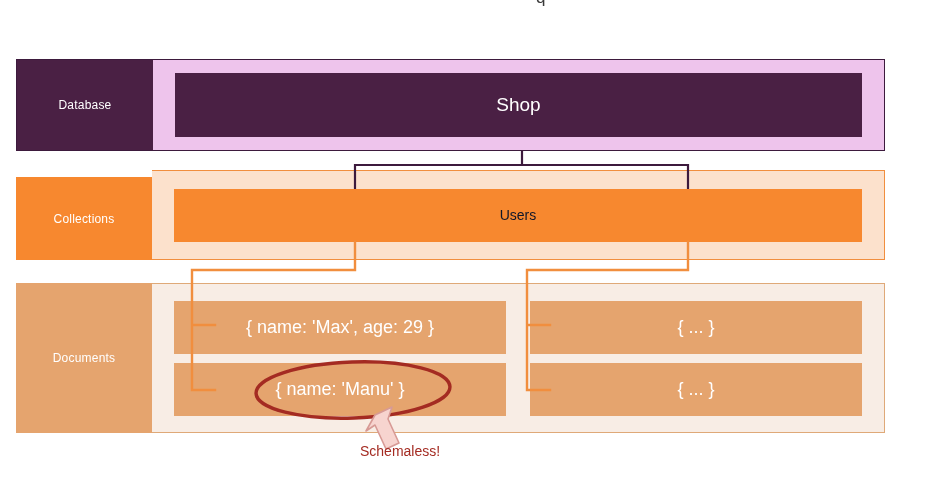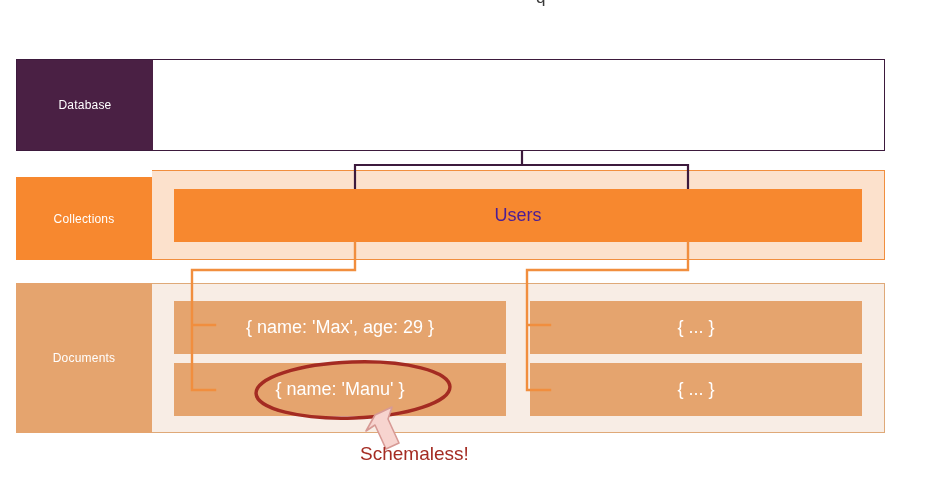--- a/index.html
+++ b/index.html
@@ -89,25 +89,25 @@
     background: #fce1cc;
     border: 1px solid #f18e3e;
     border-left: none;
     padding: 0 22px;
     gap: 24px;
   }
   .coll-box {
     box-sizing: border-box;
     height: 53px;
     background: #f7882f;
-    color: #4c1d95;
-    display: flex;
-    align-items: center;
-    justify-content: center;
-    font-size: 18px;
+    color: #0f172a;
+    display: flex;
+    align-items: center;
+    justify-content: center;
+    font-size: 14px;
     flex: 1 1 0;
   }
 
   
   #documents-row {
     left: 16px;
     top: 283px;
     width: 869px;
     height: 150px;
   }
@@ -150,21 +150,21 @@
     width: 943px;
     height: 487px;
     pointer-events: none;
   }
 
   
   #schemaless-label {
     position: absolute;
     left: 360px;
     top: 443px;
-    font-size: 19px;
+    font-size: 14px;
     color: #a42b22;
     white-space: nowrap;
   }
   #title-crop {
     position: absolute;
     left: 536px;
     top: -12px;
     font-size: 17px;
     color: #3a3a3a;
     white-space: nowrap;
@@ -172,20 +172,23 @@
 </style>
 </head>
 <body>
 
 <div id="canvas">
 
   <div id="title-crop">q</div>
 
   <div class="row" id="database-row">
     <div class="row-label">Database</div>
+    <div class="row-body">
+      <div class="db-box">Shop</div>
+    </div>
   </div>
 
   <div class="row" id="collections-row">
     <div class="row-label">Collections</div>
     <div class="row-body">
       <div class="coll-box">Users</div>
     </div>
   </div>
 
   <div class="row" id="documents-row">

